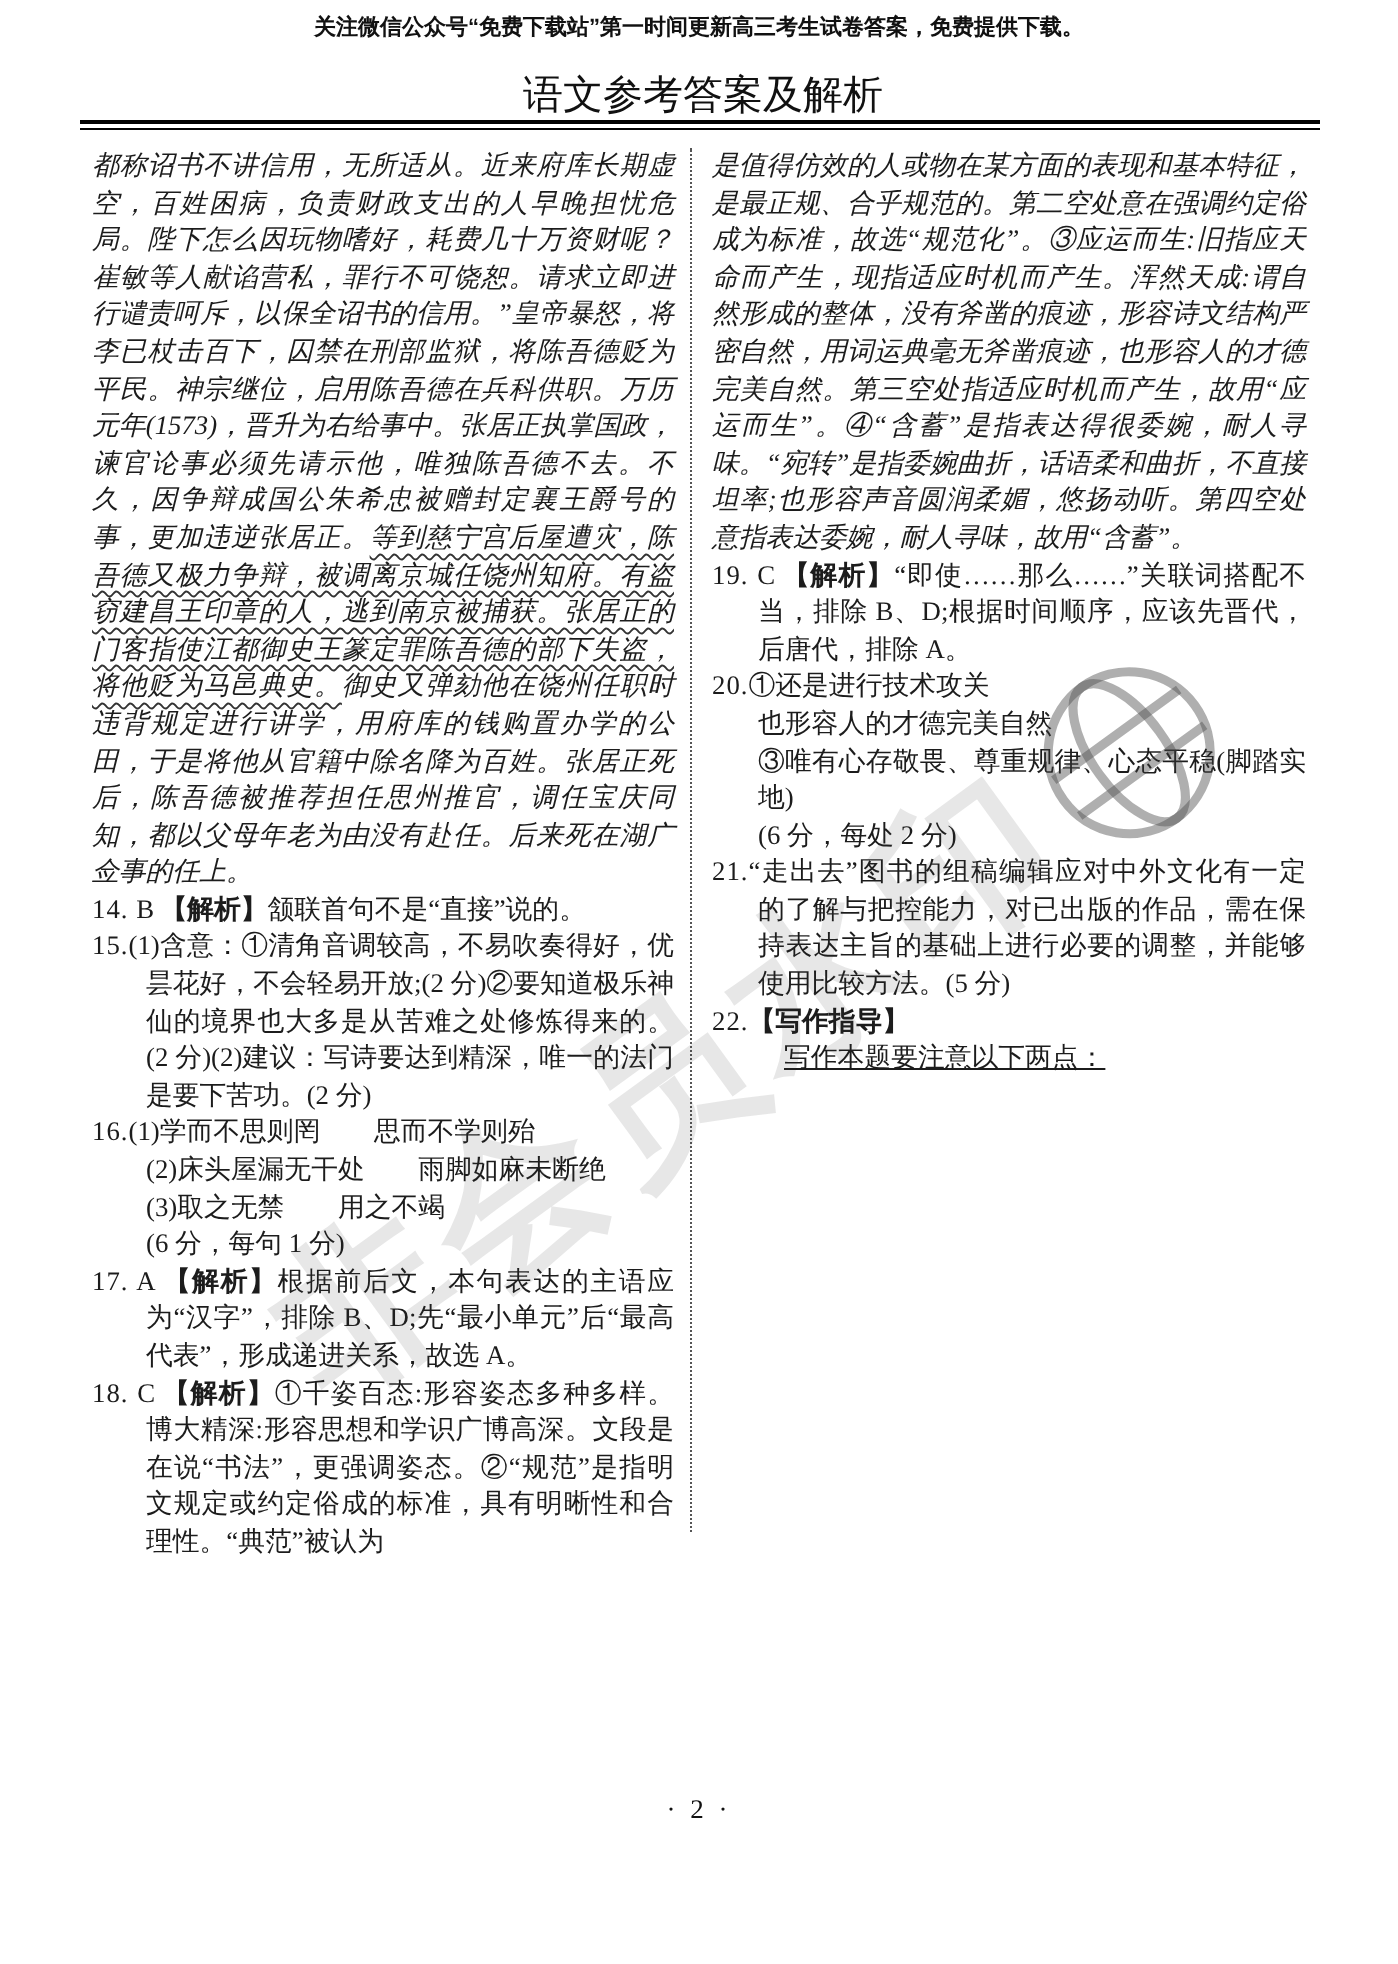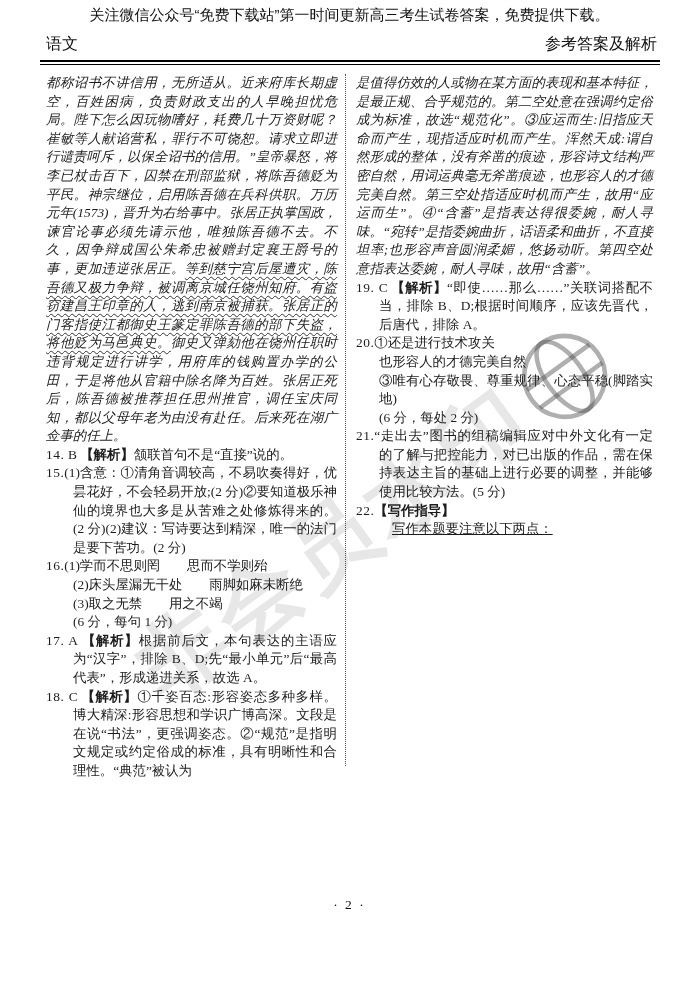--- a/index.html
+++ b/index.html
@@ -3,27 +3,27 @@
 <meta charset="utf-8">
 <style>
   html,body{margin:0;padding:0;}
   body{
     width:699px;height:982px;background:#ffffff;position:relative;
     font-family:"Liberation Serif", serif;color:#1c1c1c;
     -webkit-font-smoothing:antialiased;overflow:hidden;
   }
   .notice{
     position:absolute;top:6px;left:0;right:0;text-align:center;
-    font-size:15px;font-weight:normal;font-family:"Liberation Sans", sans-serif;
+    font-size:11px;font-weight:bold;font-family:"Liberation Sans", sans-serif;
     color:#111;
   }
   .masthead{
     position:absolute;top:34px;left:46px;right:42px;
-    display:flex;justify-content:space-between;align-items:flex-end;
-    font-size:16px;color:#111;
+    display:flex;justify-content:center;align-items:flex-end;
+    font-size:20px;color:#111;
   }
   .rule{
     position:absolute;top:60px;left:40px;width:620px;height:2px;
     border-top:2px solid #000;border-bottom:1px solid #000;
   }
   .columns{
     position:absolute;top:74px;left:46px;width:614px;height:692px;
     display:flex;z-index:1;
   }
   .col{

